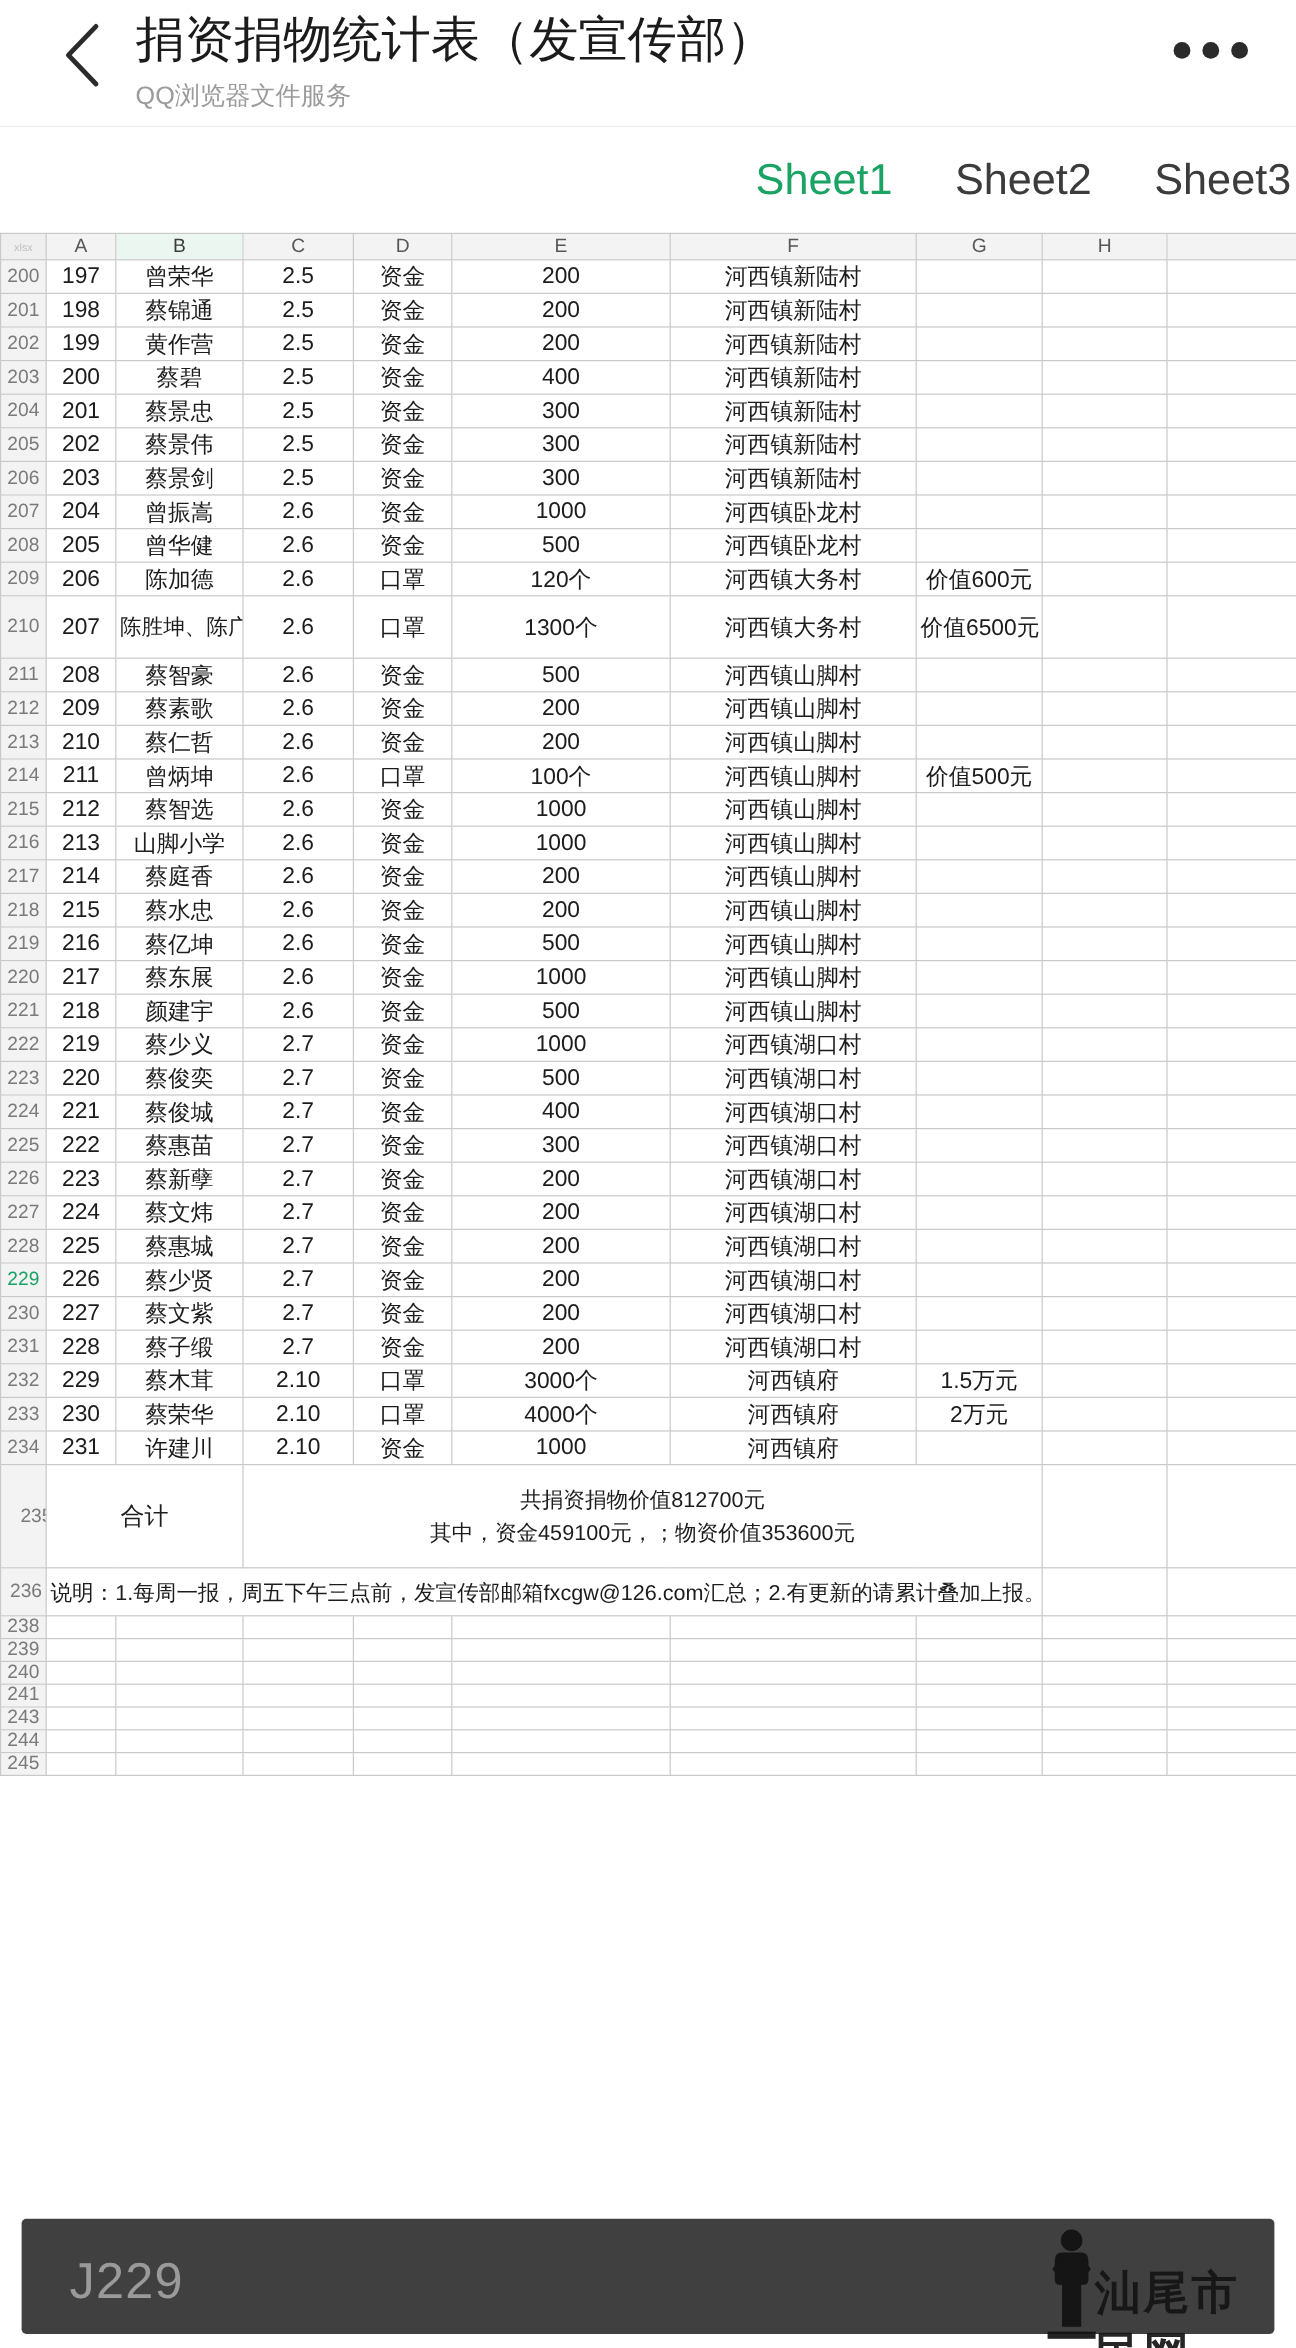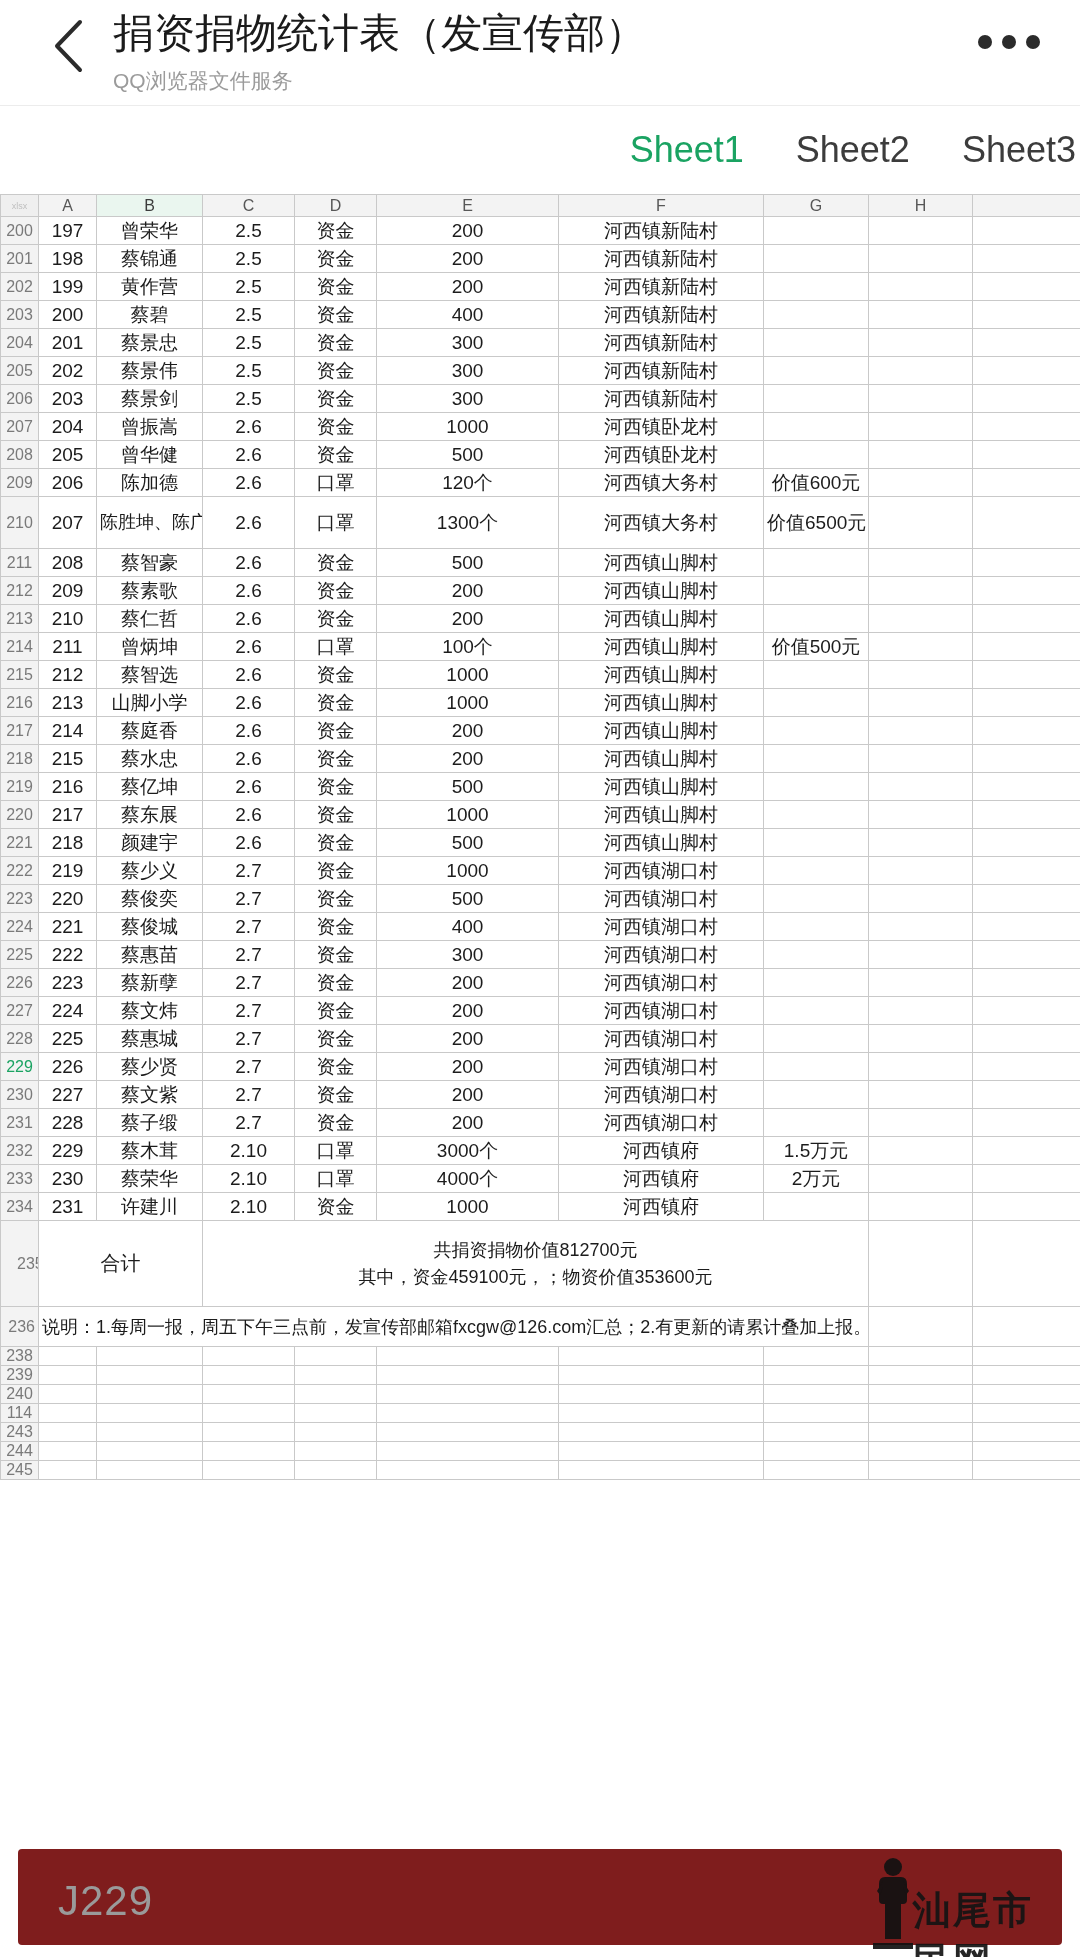--- a/index.html
+++ b/index.html
@@ -192,21 +192,21 @@
     position: absolute;
     left: 0; bottom: 0;
     width: 1080px;
     height: 120px;
     background: #ffffff;
   }
   .cellref-bar {
     position: absolute;
     left: 18px; top: 12px;
     width: 1044px; height: 96px;
-    background: #7f1d1d;
+    background: #404040;
     border-radius: 4px;
   }
   .cellref {
     position: absolute;
     left: 40px; top: 28px;
     font-size: 42px;
     color: #9a9a9a;
     letter-spacing: 1px;
   }
   .watermark {
@@ -758,21 +758,21 @@
             <td class="blank"></td>
             <td class="blank"></td>
             <td class="blank"></td>
             <td class="blank"></td>
             <td class="blank"></td>
             <td class="blank"></td>
             <td class="blank"></td>
             <td class="blank"></td>
           </tr>
           <tr class="r-empty">
-            <td class="rownum">114</td>
+            <td class="rownum">241</td>
             <td class="blank"></td>
             <td class="blank"></td>
             <td class="blank"></td>
             <td class="blank"></td>
             <td class="blank"></td>
             <td class="blank"></td>
             <td class="blank"></td>
             <td class="blank"></td>
             <td class="blank"></td>
           </tr>

